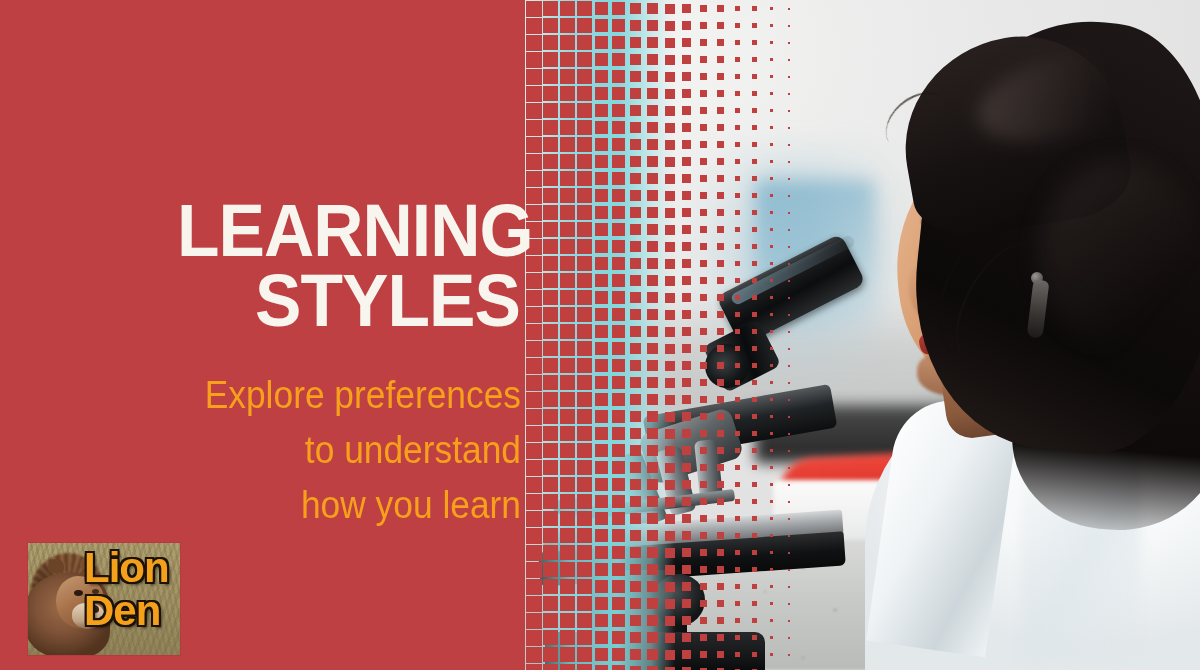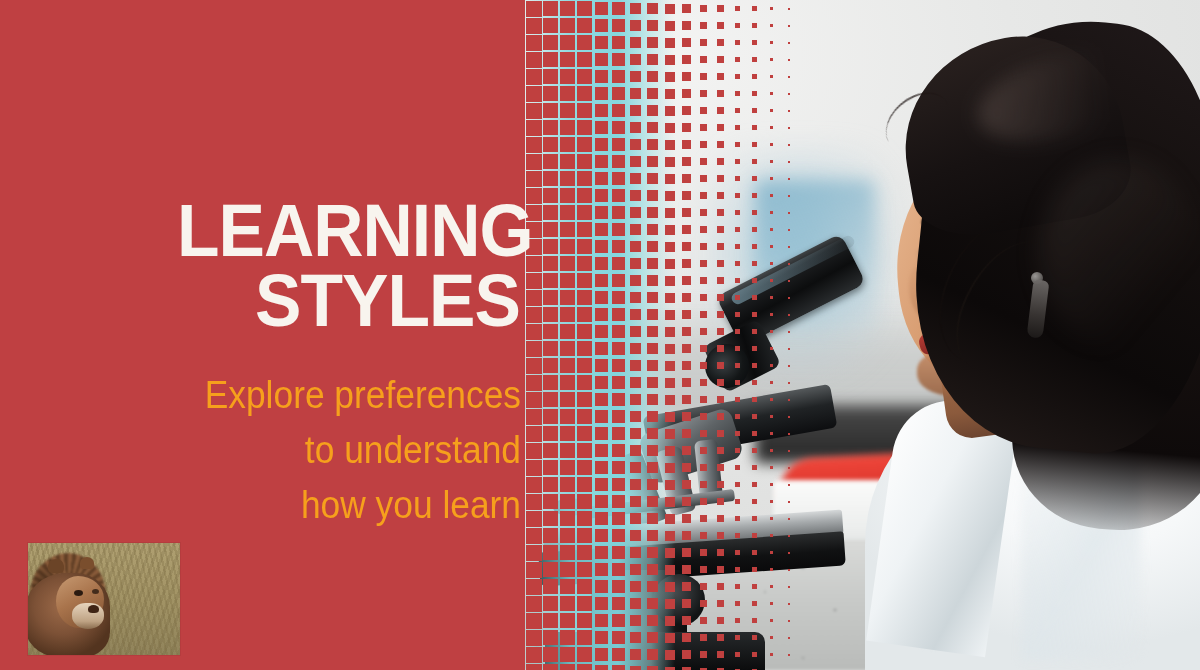--- a/index.html
+++ b/index.html
@@ -1207,15 +1207,19 @@
     <div class="mane"></div>
     <div class="mane-dark"></div>
     <div class="lion-body"></div>
     <div class="lion-ear"></div>
     <div class="lion-ear2"></div>
     <div class="lion-face"></div>
     <div class="lion-eye"></div>
     <div class="lion-eye2"></div>
     <div class="lion-muzzle"></div>
     <div class="lion-nose"></div>
+    <div class="logo-text">
+      <span>Lion</span>
+      <span>Den</span>
+    </div>
   </div>
 
 </div>
 
 </body></html>

